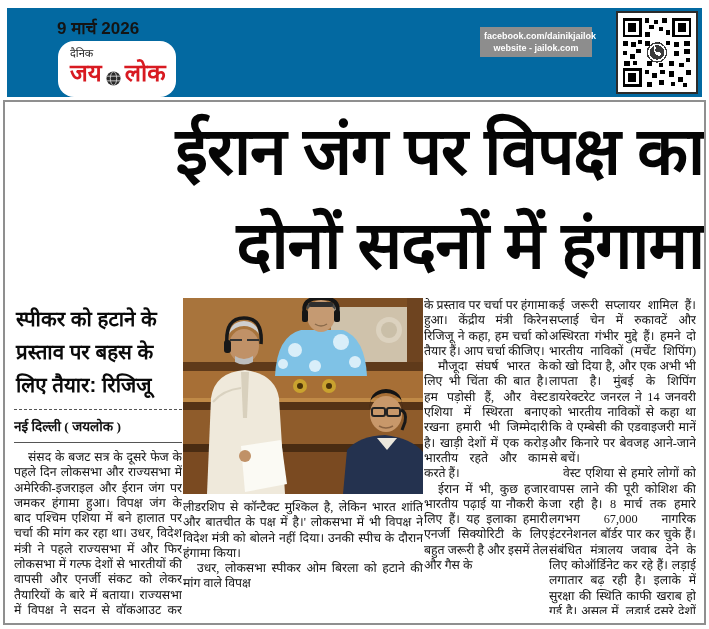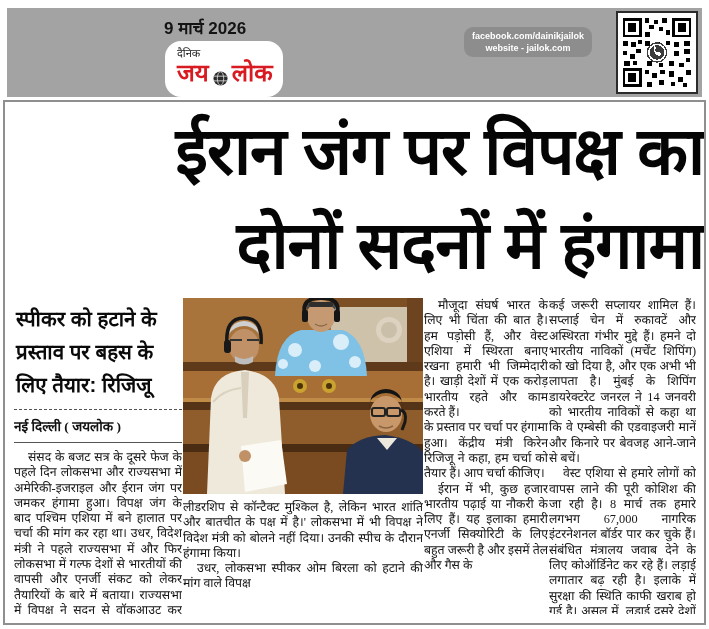--- a/index.html
+++ b/index.html
@@ -5,21 +5,21 @@
   * { margin:0; padding:0; box-sizing:border-box; }
   html,body { background:#ffffff; }
   .page {
     position:relative; width:709px; height:629px; background:#fff;
     font-family:"Liberation Serif","DejaVu Serif",serif; color:#111;
     overflow:hidden;
   }
   
   .masthead {
     position:absolute; left:7px; top:8px; width:695px; height:89px;
-    background:#a3a3a3; display:flex; justify-content:flex-end;padding-left:28px;
+    background:#0369a1; display:flex; justify-content:space-between;padding-left:28px;
   }
   .mh-left { position:relative; width:260px; height:100%; }
   .issue-date {
     position:absolute; left:22px; top:8px;
     font-family:"Liberation Sans","DejaVu Sans",sans-serif;
     font-weight:bold; font-size:17px; color:#141414;
   }
   .logo-box {
     position:absolute; left:6px; top:33px; width:118px; height:56px;
     background:#ffffff; border-radius:16px; padding:4px 10px 0 12px;margin-left:17px;
@@ -29,24 +29,24 @@
     font-size:11px; color:#1c1c1c;
   }
   .logo-line {
     display:flex; align-items:center; gap:4px; margin-top:1px;
     font-family:"Liberation Sans","DejaVu Sans",sans-serif;
     font-weight:bold; font-size:24px; color:#d81a21; line-height:1;
   }
   .globe { width:15px; height:15px; display:inline-block; }
   .mh-right { position:relative; width:300px; height:100%; }
   .social-box {
-    position:absolute; right:110px; top:19px; width:128px;
+    position:absolute; right:110px; top:19px; width:112px;
     background:#8d8d8d; color:#fff; text-align:center; padding:3px 4px;
     font-family:"Liberation Sans","DejaVu Sans",sans-serif;
-    font-weight:bold; font-size:9px; line-height:12px;border-radius:9px;
+    font-weight:bold; font-size:9px; line-height:12px;
   }
   .promo {
     position:absolute; right:108px; top:46px; width:140px; text-align:center;
     font-family:"Liberation Sans","DejaVu Sans",sans-serif;
     font-weight:bold; font-size:13px; line-height:17px; color:#101010;margin-top:48px;
   }
   .qr-wrap {
     position:absolute; right:4px; top:3px; width:82px; height:83px;
     background:#fff; border:2px solid #2b2b2b; padding:3px;
   }
@@ -271,22 +271,22 @@
               <path d="M218 112 q6 2 4 12 l-3 8" stroke="#181818" stroke-width="3" fill="none"></path>
               <path d="M196 128 q7 4 14 0" stroke="#8a6342" stroke-width="1.5" fill="none"></path>
             </g>
           </svg>
         </div>
         <p class="body">लीडरशिप से कॉन्टैक्ट मुश्किल है, लेकिन भारत शांति और बातचीत के पक्ष में है।' लोकसभा में भी विपक्ष ने विदेश मंत्री को बोलने नहीं दिया। उनकी स्पीच के दौरान हंगामा किया।</p>
         <p class="body indent">उधर, लोकसभा स्पीकर ओम बिरला को हटाने की मांग वाले विपक्ष</p>
       </div>
 
       <div class="col col3">
+        <p class="body">के प्रस्ताव पर चर्चा पर हंगामा हुआ। केंद्रीय मंत्री किरेन रिजिजू ने कहा, हम चर्चा को तैयार हैं। आप चर्चा कीजिए।</p>
         <p class="body indent">मौजूदा संघर्ष भारत के लिए भी चिंता की बात है। हम पड़ोसी हैं, और वेस्ट एशिया में स्थिरता बनाए रखना हमारी भी जिम्मेदारी है। खाड़ी देशों में एक करोड़ भारतीय रहते और काम करते हैं।</p>
-        <p class="body">के प्रस्ताव पर चर्चा पर हंगामा हुआ। केंद्रीय मंत्री किरेन रिजिजू ने कहा, हम चर्चा को तैयार हैं। आप चर्चा कीजिए।</p>
         <p class="body indent">ईरान में भी, कुछ हजार भारतीय पढ़ाई या नौकरी के लिए हैं। यह इलाका हमारी एनर्जी सिक्योरिटी के लिए बहुत जरूरी है और इसमें तेल और गैस के</p>
       </div>
 
       <div class="col col4">
         <p class="body">कई जरूरी सप्लायर शामिल हैं। सप्लाई चेन में रुकावटें और अस्थिरता गंभीर मुद्दे हैं। हमने दो भारतीय नाविकों (मर्चेंट शिपिंग) को खो दिया है, और एक अभी भी लापता है। मुंबई के शिपिंग डायरेक्टरेट जनरल ने 14 जनवरी को भारतीय नाविकों से कहा था कि वे एम्बेसी की एडवाइजरी मानें और किनारे पर बेवजह आने-जाने से बचें।</p>
         <p class="body indent">वेस्ट एशिया से हमारे लोगों को वापस लाने की पूरी कोशिश की जा रही है। 8 मार्च तक हमारे लगभग 67,000 नागरिक इंटरनेशनल बॉर्डर पार कर चुके हैं। संबंधित मंत्रालय जवाब देने के लिए कोऑर्डिनेट कर रहे हैं। लड़ाई लगातार बढ़ रही है। इलाके में सुरक्षा की स्थिति काफी खराब हो गई है। असल में, लड़ाई दूसरे देशों में भी फैल गई है। इससे तबाही और मौतें बढ़ रही हैं।</p>
       </div>
 
     </div>
   </div>

